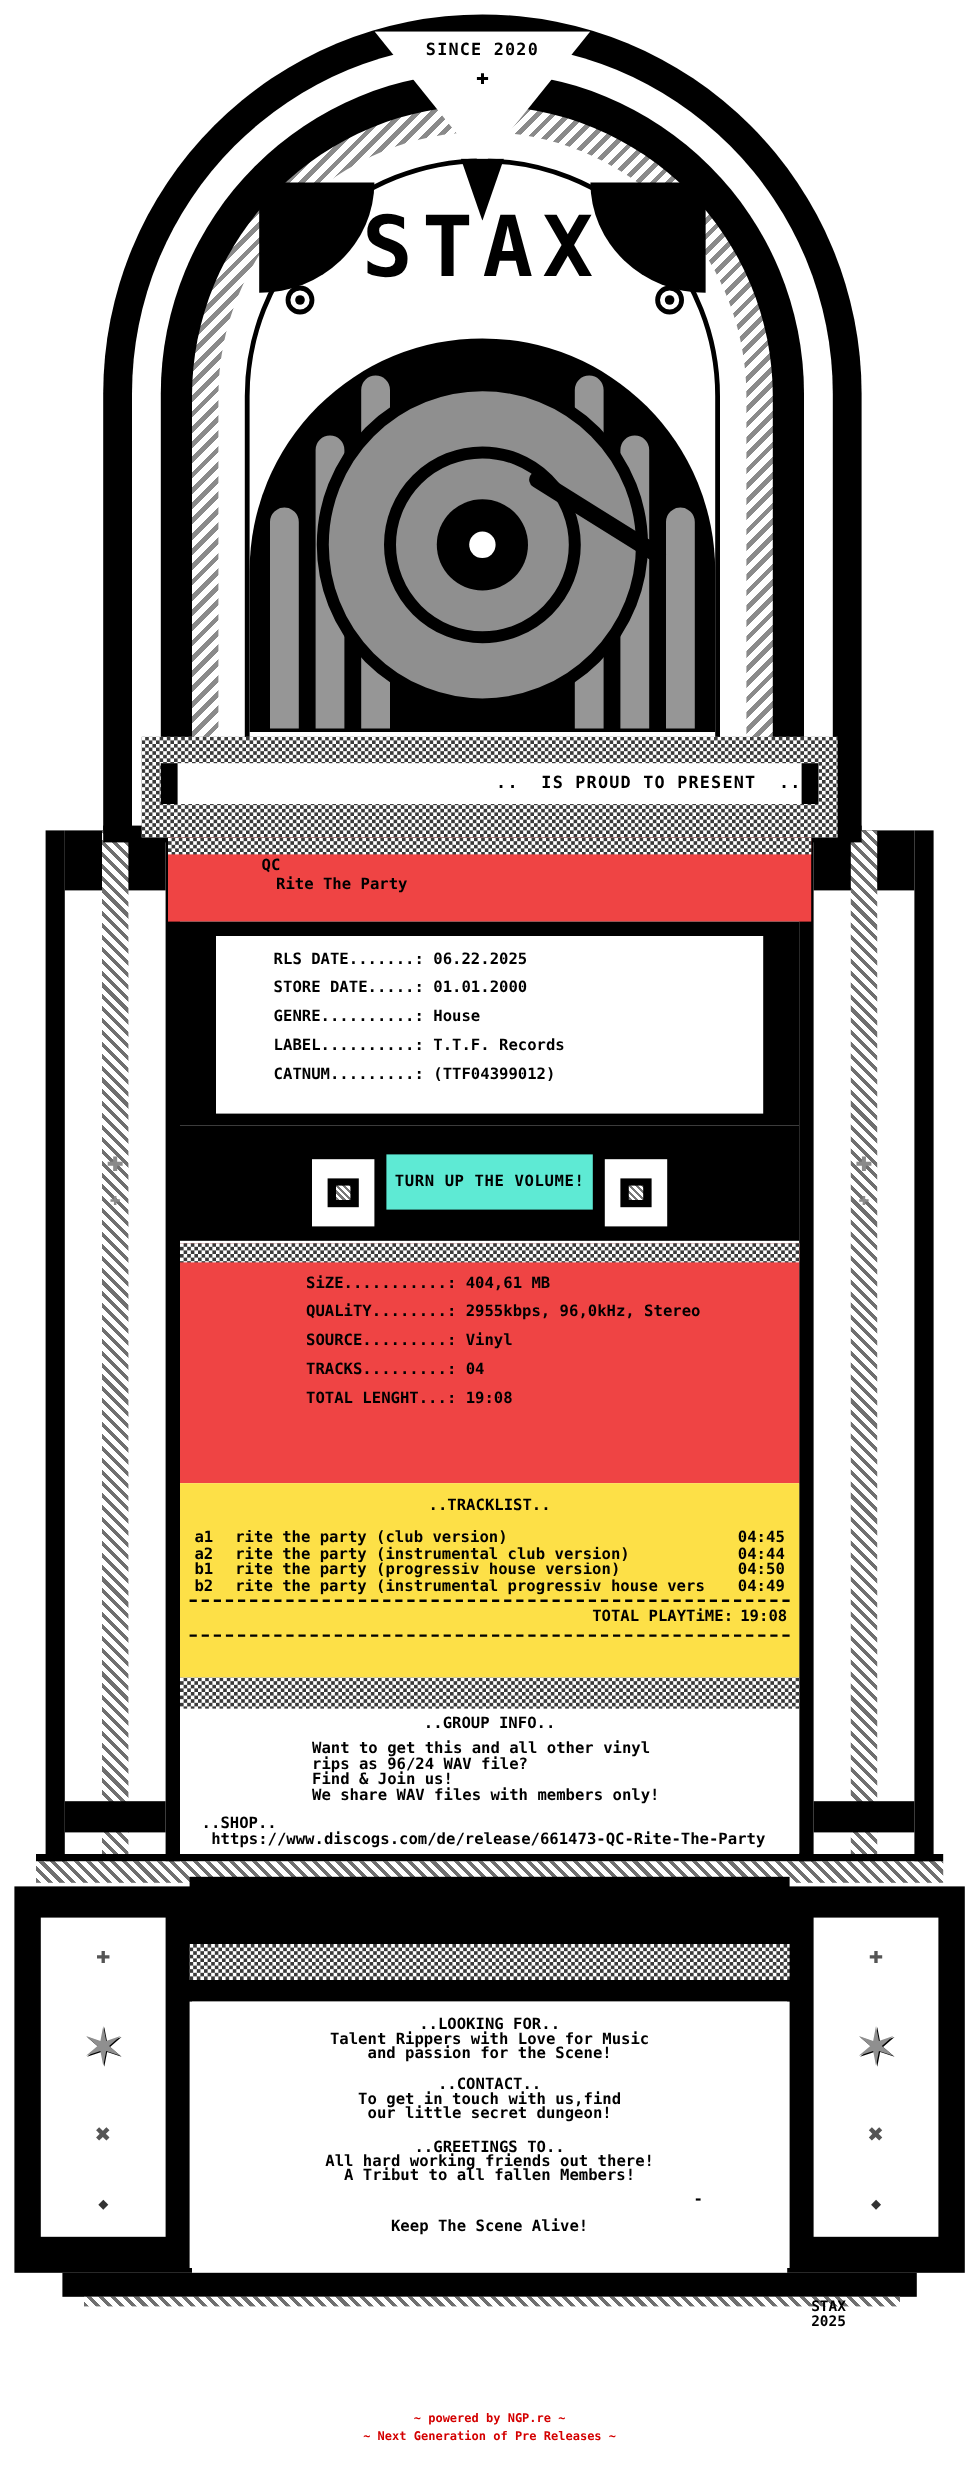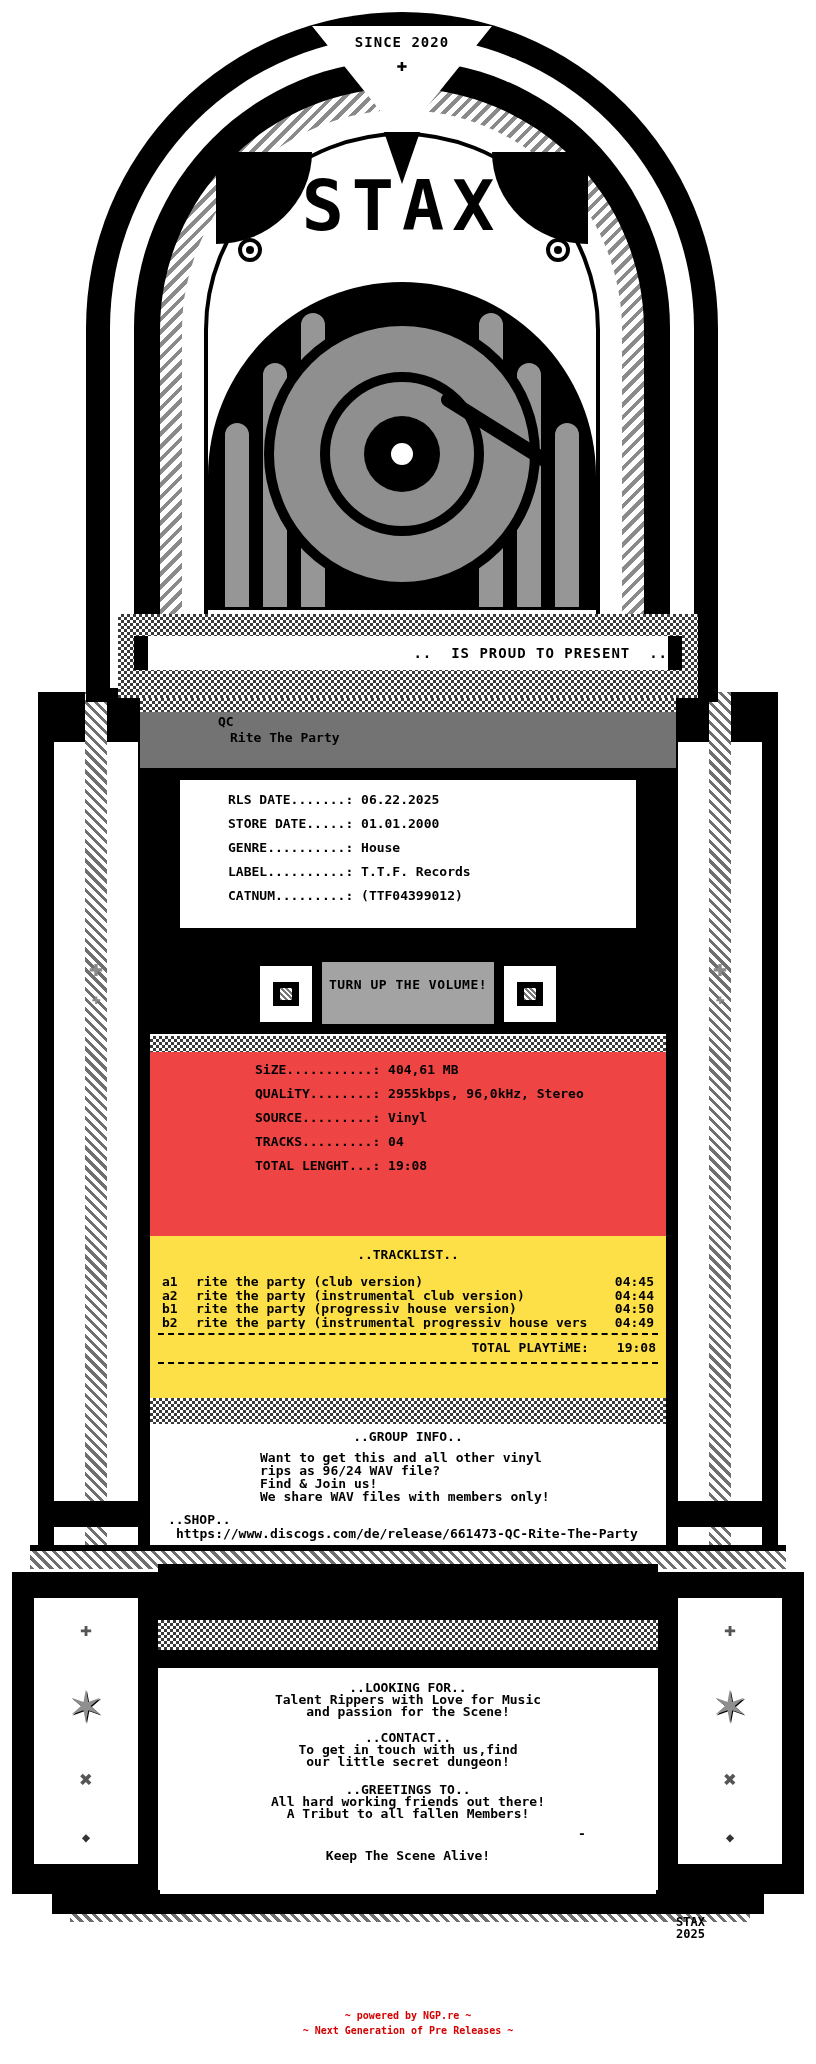--- a/index.html
+++ b/index.html
@@ -53,52 +53,52 @@
   .pillar-band3{position:absolute;bottom:38px;left:0;right:0;height:26px;background:#000;}
   .cross{position:absolute;left:0;right:0;text-align:center;color:#8a8a8a;font-weight:normal;}
   .cross-a{top:262px;font-size:24px;}
   .cross-b{top:298px;font-size:15px;}
 
   
   .present{left:118px;top:614px;width:580px;height:84px;z-index:10;}
   .present-strip{position:absolute;left:16px;right:16px;top:22px;height:34px;background:#fff;
                  border-left:14px solid #000;border-right:14px solid #000;
                  text-align:right;font-size:14px;line-height:34px;letter-spacing:1px;}
-  .title-panel{left:140px;top:698px;width:536px;height:70px;background:#737373;z-index:10;}
+  .title-panel{left:140px;top:698px;width:536px;height:70px;background:#ef4444;z-index:10;}
   .title-grad{position:absolute;top:0;left:0;right:0;height:14px;}
   .group-name{position:absolute;left:78px;top:17px;font-size:13px;line-height:13px;}
   .release-title{position:absolute;left:90px;top:33px;font-size:13px;line-height:13px;}
 
   .relframe{left:150px;top:768px;width:516px;height:170px;background:#000;z-index:10;}
   .relinner{position:absolute;left:30px;top:12px;width:456px;height:148px;background:#fff;}
   .rel-lines{padding:8px 0 0 48px;}
   .info-line{font-size:13px;line-height:24px;}
 
   .knobrow{left:150px;top:938px;width:516px;height:96px;background:#000;z-index:10;}
   .knobbox{position:absolute;top:28px;width:52px;height:56px;background:#fff;}
   .knob-left{left:110px;} .knob-right{left:354px;}
   .knob-sq{position:absolute;left:50%;top:50%;width:26px;height:24px;margin:-12px 0 0 -13px;background:#000;}
   .knob-sq::after{content:"";position:absolute;left:7px;top:6px;width:12px;height:12px;
                   background:repeating-linear-gradient(45deg,#777 0 2px,#fff 2px 4px);}
-  .volume-btn{position:absolute;left:172px;top:24px;width:172px;height:62px;background:#a3a3a3;
+  .volume-btn{position:absolute;left:172px;top:24px;width:172px;height:46px;background:#5eead4;
               text-align:center;font-size:13px;line-height:46px;letter-spacing:0.5px;cursor:pointer;}
 
   .maininfo{left:150px;top:1036px;width:516px;height:200px;background:#ef4444;z-index:10;}
   .maininfo-grad{position:absolute;top:0;left:0;right:0;height:16px;}
   .main-lines{padding:22px 0 0 105px;}
 
   .tracklist{left:150px;top:1236px;width:516px;height:162px;background:#fde047;z-index:10;}
   .tl-heading{text-align:center;padding-top:12px;font-size:13px;line-height:13px;}
   .tl-rows{margin-top:14px;padding:0 12px;}
   .tl-row{display:flex;font-size:13px;line-height:13.5px;}
   .tl-no{width:34px;}
   .tl-title{flex:1;overflow:hidden;}
   .tl-time{margin-left:auto;}
   .dashline{border-top:2px dashed #000;height:0;margin:4px 8px 0 8px;}
-  .total-row{display:flex;justify-content:flex-end;gap:28px;padding-right:10px;margin-top:6px;font-size:13px;line-height:13px;margin-left:40px;}
+  .total-row{display:flex;justify-content:flex-end;gap:6px;padding-right:10px;margin-top:6px;font-size:13px;line-height:13px;margin-left:40px;}
   .dash2{margin-top:8px;}
 
   .groupband{left:150px;top:1398px;width:516px;height:26px;z-index:10;}
   .groupinfo{left:150px;top:1424px;width:516px;height:120px;background:#fff;z-index:10;}
   .gi-heading{text-align:center;padding-top:6px;font-size:13px;line-height:13px;}
   .gi-lines{margin-top:8px;padding-left:110px;}
   .small-line{font-size:13px;line-height:13px;}
   .shop-heading{margin:10px 0 0 18px;font-size:13px;line-height:13px;}
   .shop-url{margin:1px 0 0 26px;font-size:13px;line-height:13px;cursor:pointer;}
 

